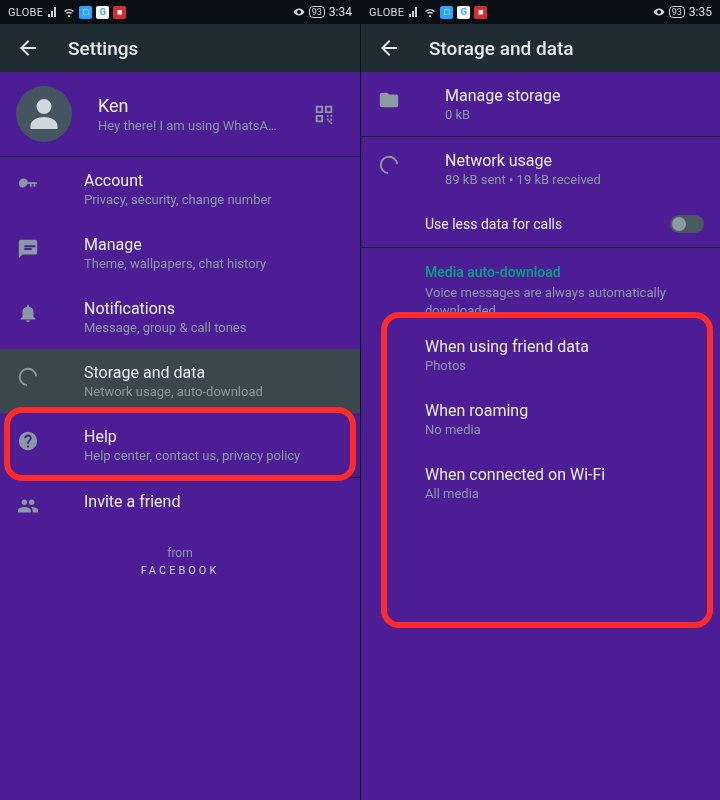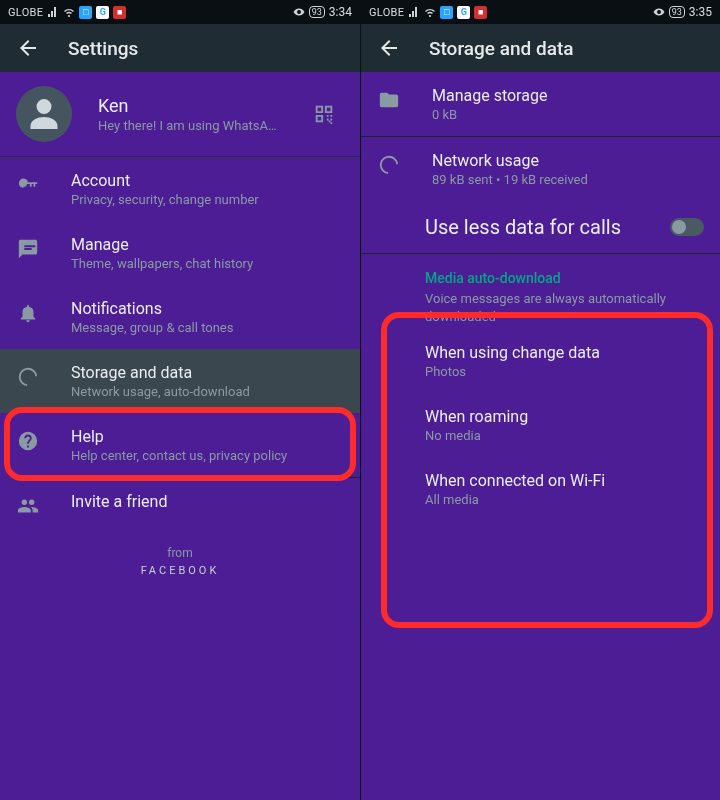--- a/index.html
+++ b/index.html
@@ -27,42 +27,42 @@
   .content { flex: 1; overflow-y: auto; }
 
   .profile-row { display:flex; align-items:center; padding: 14px 16px; gap: 26px; border-bottom: 1px solid #222f36; }
   .avatar { width: 56px; height: 56px; border-radius: 50%; background: #445560; display:flex; align-items:center; justify-content:center; }
   .avatar svg { width: 36px; height: 36px; fill: #cfd8dc; }
   .profile-text { flex:1; min-width:0; }
   .profile-name { font-size: 18px; color: #e9edef; }
   .profile-status { font-size: 13px; color: #8a9aa3; margin-top: 2px; white-space: nowrap; overflow: hidden; text-overflow: ellipsis; }
   .qr-btn { width:40px; height:40px; display:flex; align-items:center; justify-content:center; color:#8a9aa3; cursor:pointer; }
 
-  .list-item { display:flex; align-items:flex-start; padding: 14px 16px; gap: 31px; cursor:pointer; }
+  .list-item { display:flex; align-items:flex-start; padding: 14px 16px; gap: 44px; cursor:pointer; }
   .list-icon { width: 24px; height: 24px; flex-shrink:0; margin-top: 2px; display:flex; align-items:center; justify-content:center; color:#8a9aa3; }
   .list-icon svg { width: 22px; height: 22px; fill: currentColor; }
   .list-text { flex:1; min-width:0; }
   .list-title { font-size: 16px; color:#e9edef; }
   .list-sub { font-size: 13px; color:#8a9aa3; margin-top: 2px; }
   .thin-divider { margin-left: 66px; border-top: 1px solid #1a252c; }
 
   .selected-item { background:#3a474f; }
 
   .highlight-box { position:absolute; border: 6px solid #ff2a2a; border-radius: 18px; pointer-events:none; }
 
   .footer { text-align:center; padding: 14px 0 24px; }
   .footer-from { font-size: 12px; color: #8a9aa3; }
   .footer-fb { font-size: 11px; letter-spacing: 3px; color:#c8d0d4; margin-top: 4px; }
 
   .section-header { padding: 16px 16px 4px 64px; }
   .section-title { font-size: 14px; color:#04a784; font-weight:500; }
   .section-sub { font-size: 13px; color:#8a9aa3; margin-top: 4px; line-height:1.35; }
 
   .item-right { display:flex; align-items:center; justify-content:space-between; padding: 14px 16px 14px 64px; }
-  .item-right .list-title { font-size: 20px; }
+  .item-right .list-title { font-size: 14px; }
   .toggle { width: 34px; height: 18px; background:#4a5a63; border-radius: 9px; position:relative; display:inline-block; }
   .toggle::after { content:""; position:absolute; left:2px; top:2px; width:14px; height:14px; border-radius:50%; background:#8a9aa3; }
 
   .list-item.no-icon { padding-left: 64px; }
 
   .divider-full { border-top: 1px solid #1a252c; }
 </style>
 </head>
 <body>
 
@@ -270,21 +270,21 @@
 
       <div class="divider-full"></div>
 
       <div class="section-header">
         <div class="section-title">Media auto-download</div>
         <div class="section-sub">Voice messages are always automatically downloaded</div>
       </div>
 
       <div class="list-item no-icon">
         <div class="list-text">
-          <div class="list-title">When using change data</div>
+          <div class="list-title">When using friend data</div>
           <div class="list-sub">Photos</div>
         </div>
       </div>
 
       <div class="list-item no-icon">
         <div class="list-text">
           <div class="list-title">When roaming</div>
           <div class="list-sub">No media</div>
         </div>
       </div>

